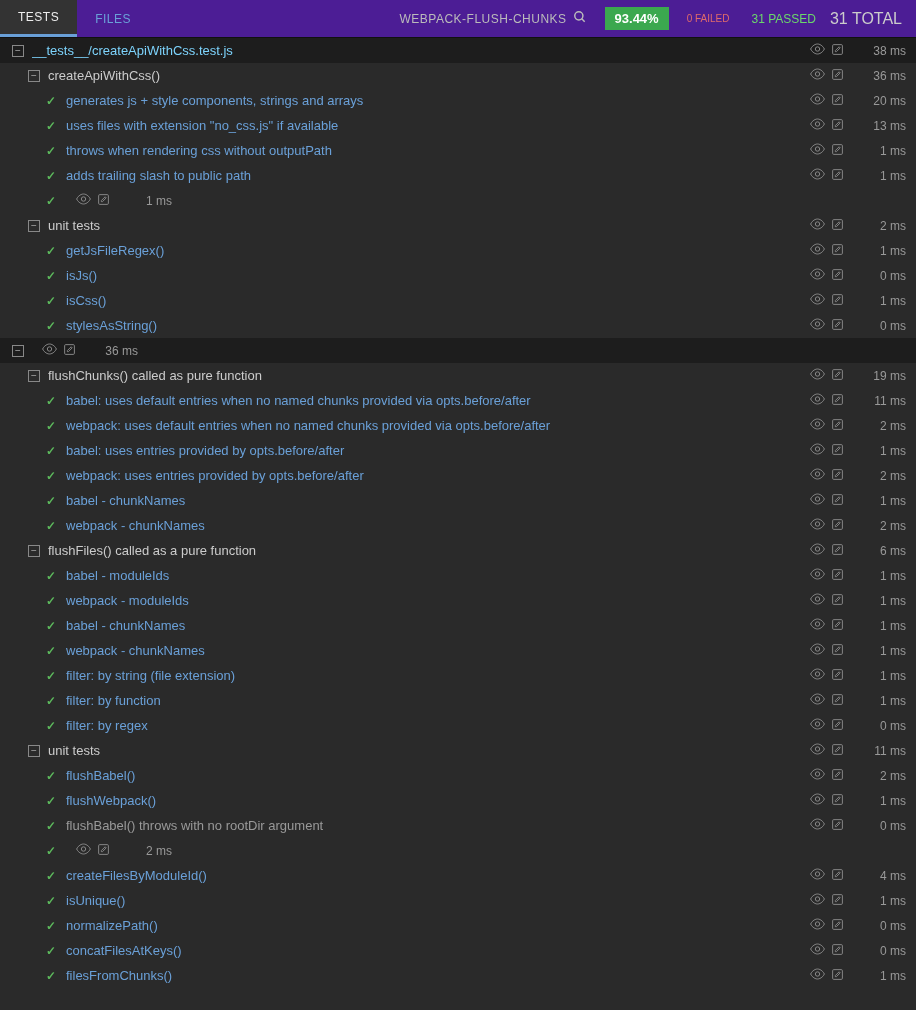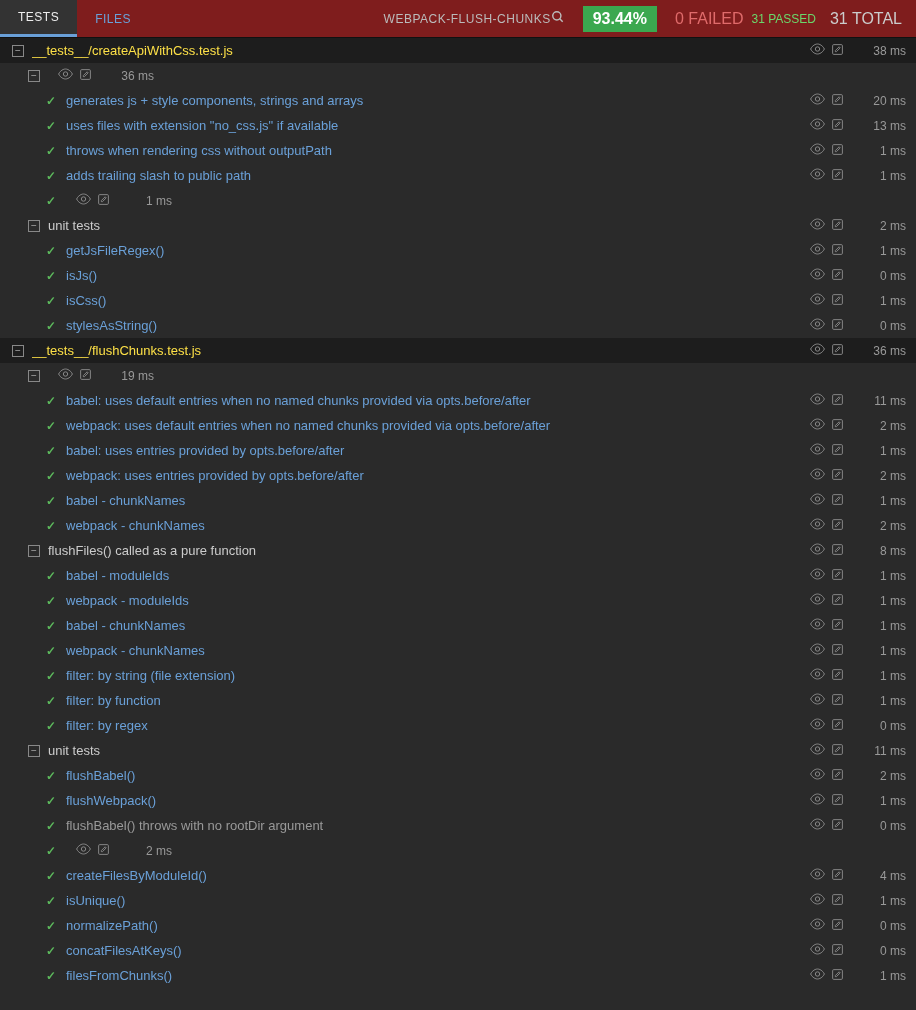--- a/index.html
+++ b/index.html
@@ -7,21 +7,21 @@
     background: #2a2a2a;
     color: #ccc;
     font-family: -apple-system, BlinkMacSystemFont, "Segoe UI", Helvetica, Arial, sans-serif;
     font-size: 13px;
     width: 916px;
   }
   .topbar {
     display: flex;
     align-items: center;
     height: 38px;
-    background: #7f1d1d;
+    background: #4c1d95;
     border-bottom: 1px solid #111;
     text-align: right;
   }
   .tabs { display: flex; height: 100%; }
   .tab {
     padding: 0 18px;
     display: flex;
     align-items: center;
     color: #6aa0d8;
     cursor: pointer;
@@ -31,32 +31,33 @@
   .tab.active {
     color: #eee;
     border-bottom: 3px solid #6aa0d8;
     background: #333;
   }
   .spacer { flex: 1; }
   .proj {
     color: #bbb;
     font-size: 12px;
     letter-spacing: 0.5px;
+    margin-right: 6px;
   }
   .search-ico { color: #bbb; margin-right: 18px; cursor: pointer; }
   .badge-pct {
     background: #3ba84f;
     color: #063;
     color: #fff;
     padding: 4px 10px;
-    font-size: 16px;
+    font-size: 13px;
     font-weight: 600;
     margin-right: 18px;
   }
-  .failed { color: #e06b6b; font-size: 16px; margin-right: 8px; }
+  .failed { color: #e06b6b; font-size: 10px; margin-right: 22px; }
   .passed { color: #6bd86b; font-size: 12px; margin-right: 14px; }
   .total  { color: #ccc; font-size: 16px; margin-right: 14px; }
 
   .row {
     display: flex;
     align-items: center;
     height: 25px;
     padding-right: 10px;
   }
   .row.file { background: #1d1d1d; }
@@ -79,21 +80,21 @@
     color: #5cb85c;
     margin-right: 8px;
     font-size: 12px;
     font-weight: bold;
     flex-shrink: 0;
     display: inline-block;
     width: 14px;
     text-align: center;
   }
   .label { flex: 1; white-space: nowrap; overflow: hidden; text-overflow: ellipsis; }
-  .c-file  { color: #fde047; }
+  .c-file  { color: #7dd3fc; }
   .c-suite { color: #ccc; }
   .c-test  { color: #6aa0d8; cursor: pointer; }
   .c-test-muted { color: #999; }
 
   .actions { display: flex; align-items: center; gap: 6px; margin-left: 10px; }
   .ico { color: #888; cursor: pointer; font-size: 13px; }
   .time { color: #999; width: 54px; text-align: right; font-size: 12px; margin-left: 8px; }
 
   svg.eye { width: 15px; height: 12px; }
   svg.edit { width: 13px; height: 13px; }
@@ -131,20 +132,21 @@
           </svg></span>
         <span class="ico"><svg class="edit" viewBox="0 0 24 24" fill="none" stroke="currentColor" stroke-width="1.8">
             <rect x="3" y="3" width="18" height="18" rx="2"></rect>
             <path d="M15 7 L17 9 L10 16 L8 16 L8 14 Z"></path>
           </svg></span>
       </span>
       <span class="time">38 ms</span>
     </div>
     <div class="row indent1">
       <span class="toggle">−</span>
+      <span class="label c-suite">createApiWithCss()</span>
       <span class="actions">
         <span class="ico"><svg class="eye" viewBox="0 0 24 16" fill="none" stroke="currentColor" stroke-width="1.6">
             <path d="M1 8 C4 2 9 0 12 0 C15 0 20 2 23 8 C20 14 15 16 12 16 C9 16 4 14 1 8Z"></path>
             <circle cx="12" cy="8" r="3.5"></circle>
           </svg></span>
         <span class="ico"><svg class="edit" viewBox="0 0 24 24" fill="none" stroke="currentColor" stroke-width="1.8">
             <rect x="3" y="3" width="18" height="18" rx="2"></rect>
             <path d="M15 7 L17 9 L10 16 L8 16 L8 14 Z"></path>
           </svg></span>
       </span>
@@ -294,35 +296,35 @@
           </svg></span>
         <span class="ico"><svg class="edit" viewBox="0 0 24 24" fill="none" stroke="currentColor" stroke-width="1.8">
             <rect x="3" y="3" width="18" height="18" rx="2"></rect>
             <path d="M15 7 L17 9 L10 16 L8 16 L8 14 Z"></path>
           </svg></span>
       </span>
       <span class="time">0 ms</span>
     </div>
     <div class="row indent0 file">
       <span class="toggle">−</span>
-      <span class="label c-file">__tests__/flushChunks.test.js</span>
       <span class="actions">
         <span class="ico"><svg class="eye" viewBox="0 0 24 16" fill="none" stroke="currentColor" stroke-width="1.6">
             <path d="M1 8 C4 2 9 0 12 0 C15 0 20 2 23 8 C20 14 15 16 12 16 C9 16 4 14 1 8Z"></path>
             <circle cx="12" cy="8" r="3.5"></circle>
           </svg></span>
         <span class="ico"><svg class="edit" viewBox="0 0 24 24" fill="none" stroke="currentColor" stroke-width="1.8">
             <rect x="3" y="3" width="18" height="18" rx="2"></rect>
             <path d="M15 7 L17 9 L10 16 L8 16 L8 14 Z"></path>
           </svg></span>
       </span>
       <span class="time">36 ms</span>
     </div>
     <div class="row indent1">
       <span class="toggle">−</span>
+      <span class="label c-suite">flushChunks() called as pure function</span>
       <span class="actions">
         <span class="ico"><svg class="eye" viewBox="0 0 24 16" fill="none" stroke="currentColor" stroke-width="1.6">
             <path d="M1 8 C4 2 9 0 12 0 C15 0 20 2 23 8 C20 14 15 16 12 16 C9 16 4 14 1 8Z"></path>
             <circle cx="12" cy="8" r="3.5"></circle>
           </svg></span>
         <span class="ico"><svg class="edit" viewBox="0 0 24 24" fill="none" stroke="currentColor" stroke-width="1.8">
             <rect x="3" y="3" width="18" height="18" rx="2"></rect>
             <path d="M15 7 L17 9 L10 16 L8 16 L8 14 Z"></path>
           </svg></span>
       </span>
@@ -424,21 +426,21 @@
       <span class="actions">
         <span class="ico"><svg class="eye" viewBox="0 0 24 16" fill="none" stroke="currentColor" stroke-width="1.6">
             <path d="M1 8 C4 2 9 0 12 0 C15 0 20 2 23 8 C20 14 15 16 12 16 C9 16 4 14 1 8Z"></path>
             <circle cx="12" cy="8" r="3.5"></circle>
           </svg></span>
         <span class="ico"><svg class="edit" viewBox="0 0 24 24" fill="none" stroke="currentColor" stroke-width="1.8">
             <rect x="3" y="3" width="18" height="18" rx="2"></rect>
             <path d="M15 7 L17 9 L10 16 L8 16 L8 14 Z"></path>
           </svg></span>
       </span>
-      <span class="time">8 ms</span>
+      <span class="time">6 ms</span>
     </div>
     <div class="row indent2">
       <span class="check">✓</span>
       <span class="label c-test">babel - moduleIds</span>
       <span class="actions">
         <span class="ico"><svg class="eye" viewBox="0 0 24 16" fill="none" stroke="currentColor" stroke-width="1.6">
             <path d="M1 8 C4 2 9 0 12 0 C15 0 20 2 23 8 C20 14 15 16 12 16 C9 16 4 14 1 8Z"></path>
             <circle cx="12" cy="8" r="3.5"></circle>
           </svg></span>
         <span class="ico"><svg class="edit" viewBox="0 0 24 24" fill="none" stroke="currentColor" stroke-width="1.8">

